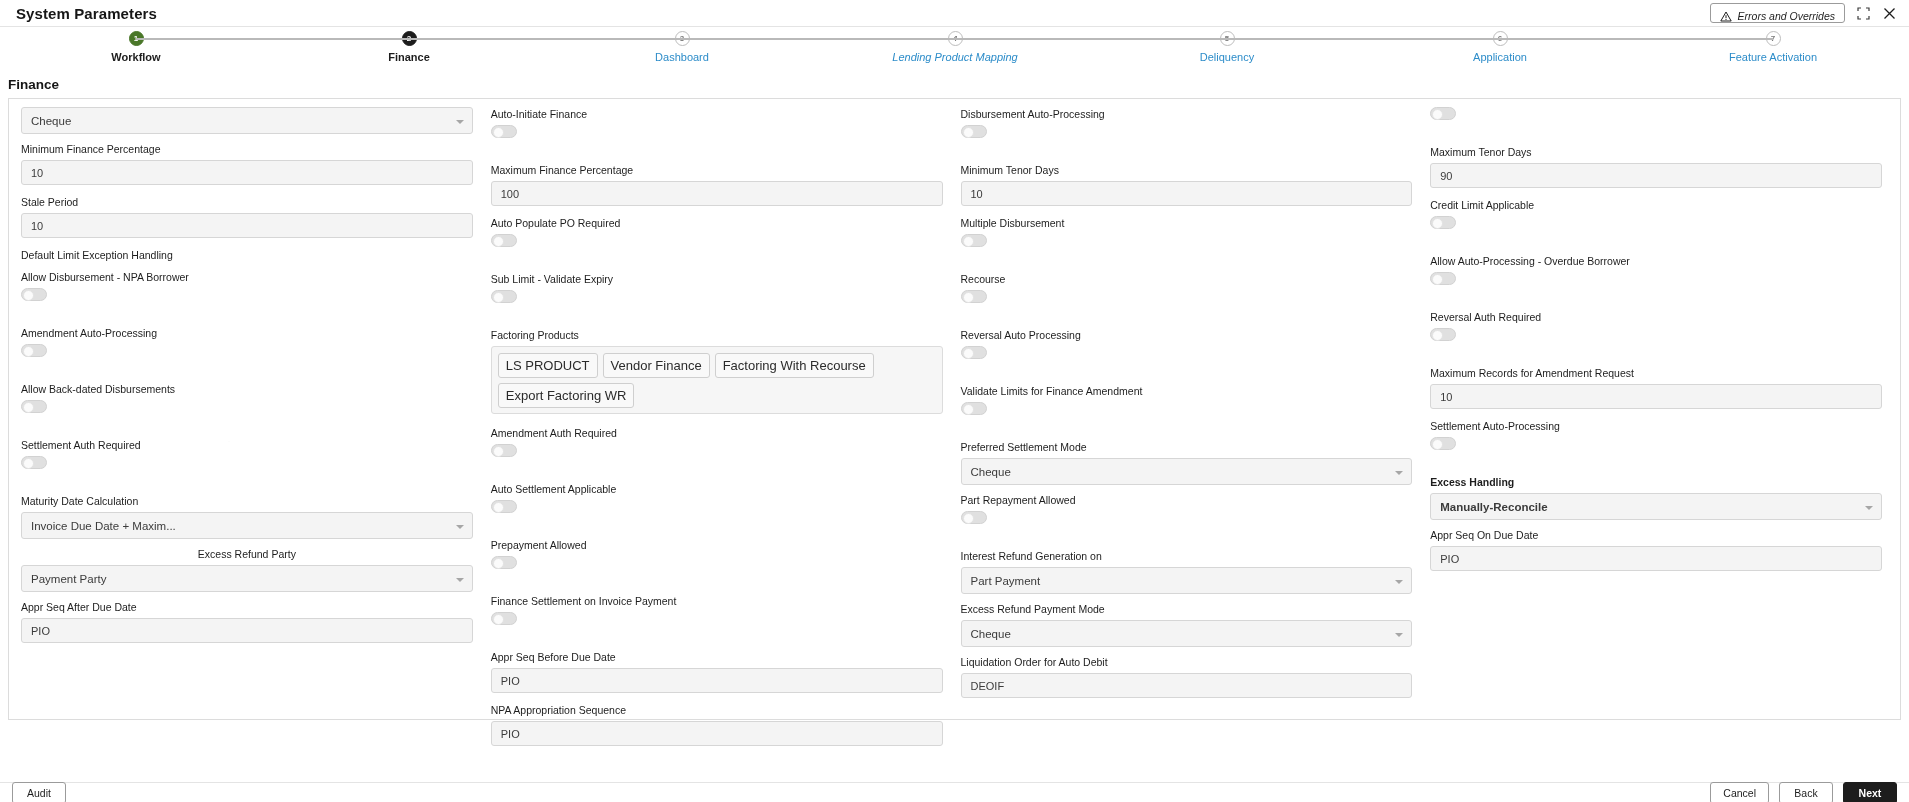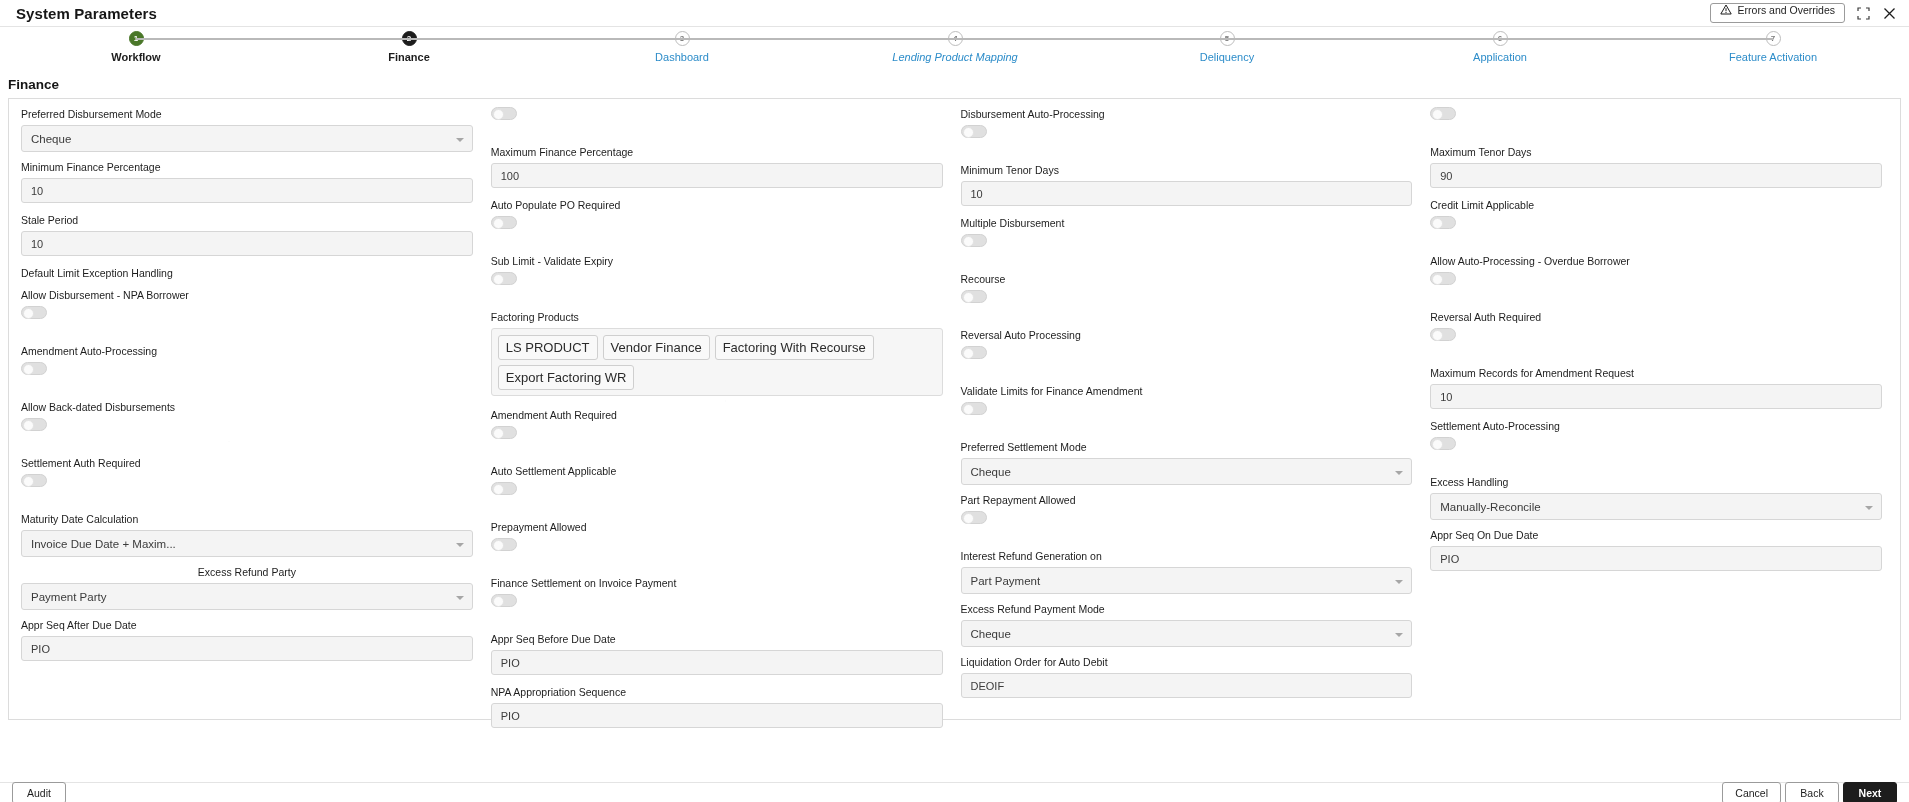--- a/index.html
+++ b/index.html
@@ -32,25 +32,26 @@
   }
   .app-title {
     font-size: 15px; font-weight: bold; letter-spacing: .1px;
     color: #161616; padding-left: 8px;
   }
   .titlebar-right {
     margin-left: auto; display: flex; align-items: center; gap: 10px;
     padding-right: 4px;
   }
   .err-btn {
-    display: inline-flex; align-items: flex-start; gap: 6px;
+    display: inline-flex; align-items: flex-end; gap: 6px;
     border: 1px solid #9b9b9b; border-radius: 3px;
     background: #fff; height: 20px; padding: 0 9px;
     font-size: 10.5px; color: #1d1d1d; cursor: pointer;
     white-space: nowrap;
+    font-style: italic;
   }
   .err-btn svg { display: block; }
   .icon-btn {
     width: 16px; height: 16px; display: inline-flex;
     align-items: center; justify-content: center; cursor: pointer;
   }
 
   
   .stepper {
     position: relative;
@@ -172,21 +173,21 @@
     background: transparent;
   }
   .btn {
     height: 22px; min-width: 54px;
     border: 1px solid #9b9b9b; border-radius: 3px;
     background: #fff; color: #1d1d1d;
     font-size: 10.5px; font-family: "Liberation Sans", sans-serif;
     cursor: pointer; padding: 0 12px;
   }
   .btn.primary { background: #1d1d1d; color: #fff; border-color: #1d1d1d; font-weight: bold; }
-  .footer-right { margin-left: auto; display: flex; gap: 4px; }
+  .footer-right { margin-left: auto; display: flex; gap: 10px; }
 </style>
 </head>
 <body>
 
 <div class="app">
 
   <div class="titlebar">
     <div class="app-title">System Parameters</div>
     <div class="titlebar-right">
       <div class="err-btn">
@@ -250,21 +251,20 @@
         </div>
       </div>
   </div>
 
   <div class="section-title">Finance</div>
 
   <div class="panel">
     <div class="grid">
       <div class="cell" id="col1">
           <div class="field" style="margin-bottom: 8px;">
-            <div class="field-label">Preferred Disbursement Mode</div>
             <div class="sel">
               <span>Cheque</span>
               <span class="caret"></span>
             </div>
           </div>
           <div class="field" style="margin-bottom: 10px;"><div class="field-label">Minimum Finance Percentage</div><input class="txt" type="text" value="10" style=""></div>
           <div class="field" style="margin-bottom: 10px;"><div class="field-label">Stale Period</div><input class="txt" type="text" value="10" style=""></div>
           <div class="field" style="margin-bottom: 8px;">
             <div class="field-label">Default Limit Exception Handling</div>
           </div>
@@ -303,20 +303,21 @@
             <div class="field-label">Excess Refund Party</div>
             <div class="sel">
               <span>Payment Party</span>
               <span class="caret"></span>
             </div>
           </div>
           <div class="field" style="margin-bottom: 10px;"><div class="field-label">Appr Seq After Due Date</div><input class="txt" type="text" value="PIO" style=""></div>
         </div>
       <div class="cell" id="col2">
           <div class="field" style="margin-bottom: 25px;">
+            <div class="field-label">Auto-Initiate Finance</div>
             <div class="toggle">
               <div class="knob"></div>
             </div>
           </div>
           <div class="field" style="margin-bottom: 10px;"><div class="field-label">Maximum Finance Percentage</div><input class="txt" type="text" value="100" style=""></div>
           <div class="field" style="margin-bottom: 25px;">
             <div class="field-label">Auto Populate PO Required</div>
             <div class="toggle">
               <div class="knob"></div>
             </div>
@@ -449,21 +450,21 @@
               <div class="knob"></div>
             </div>
           </div>
           <div class="field" style="margin-bottom: 10px;"><div class="field-label">Maximum Records for Amendment Request</div><input class="txt" type="text" value="10" style=""></div>
           <div class="field" style="margin-bottom: 25px;">
             <div class="field-label">Settlement Auto-Processing</div>
             <div class="toggle">
               <div class="knob"></div>
             </div>
           </div>
-          <div class="field" style="margin-bottom: 8px;">
+          <div class="field" style="margin-bottom: 8px; font-weight: bold;">
             <div class="field-label">Excess Handling</div>
             <div class="sel">
               <span>Manually-Reconcile</span>
               <span class="caret"></span>
             </div>
           </div>
           <div class="field" style="margin-bottom: 10px;"><div class="field-label">Appr Seq On Due Date</div><input class="txt" type="text" value="PIO" style=""></div>
         </div>
     </div>
   </div>

